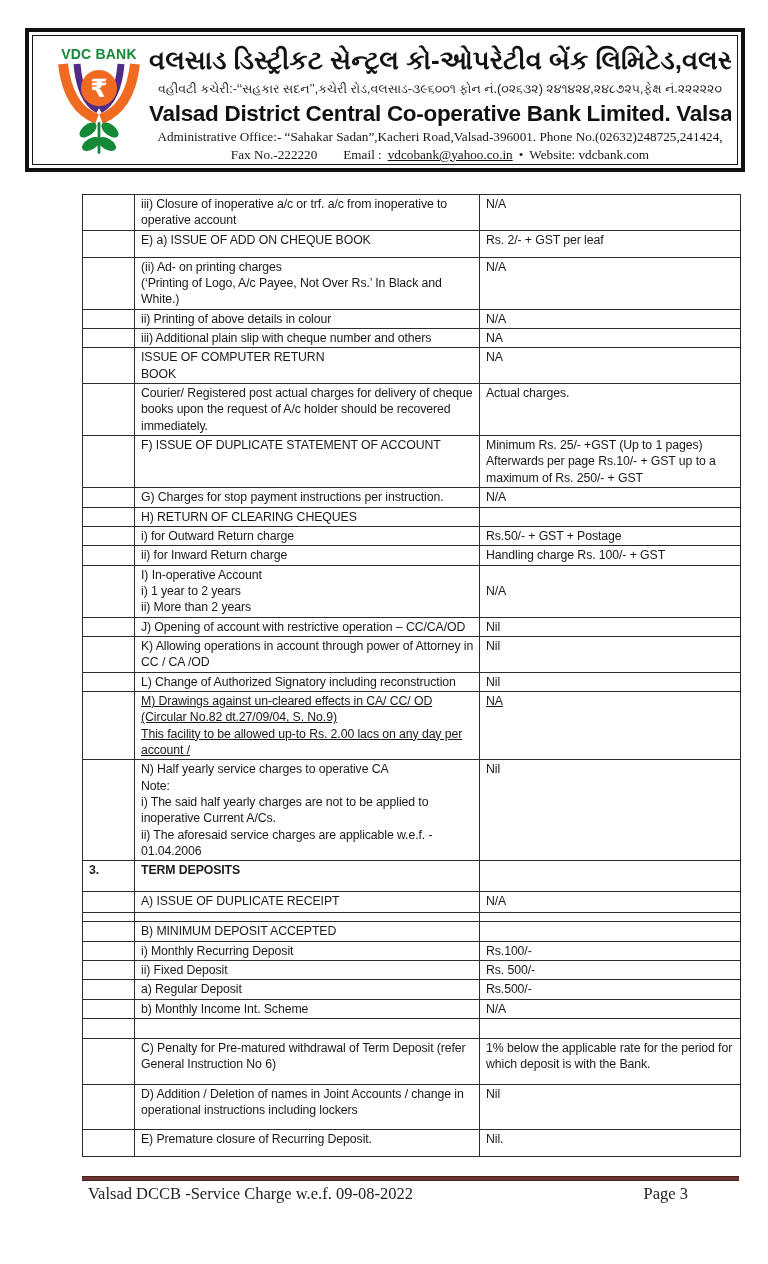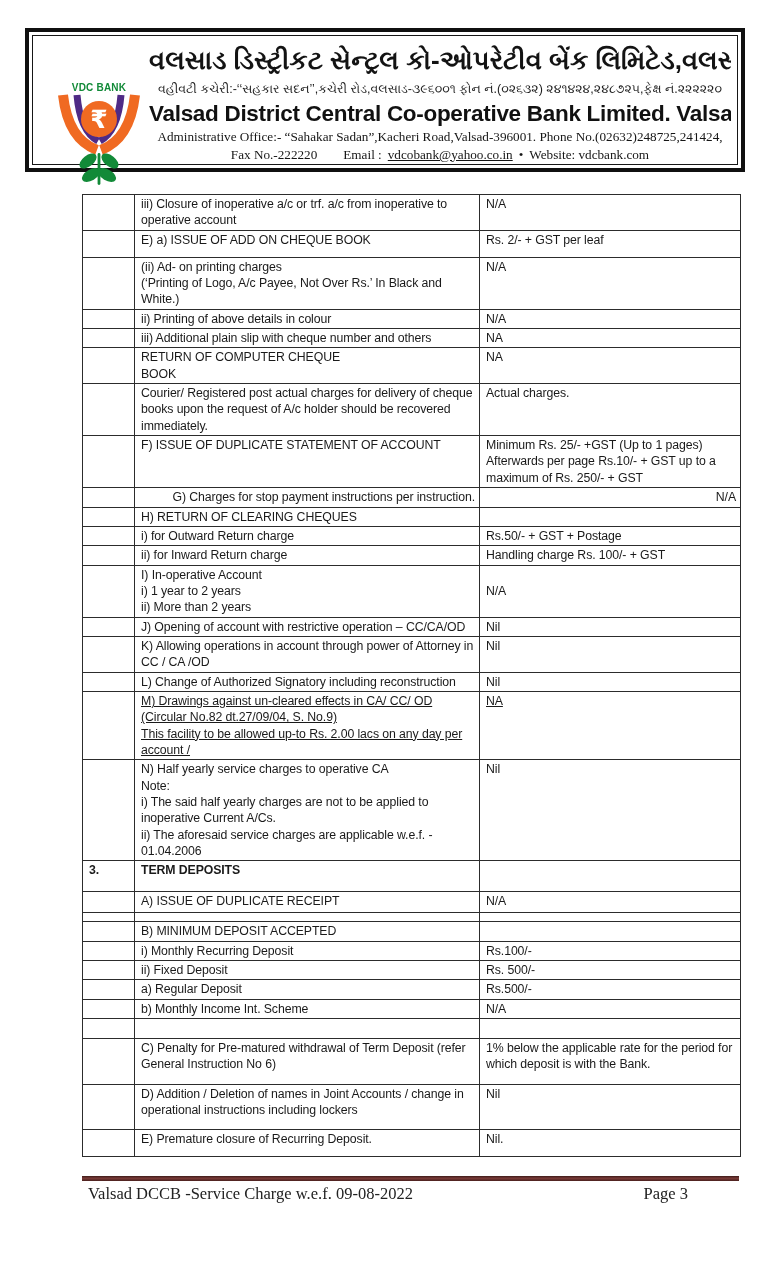--- a/index.html
+++ b/index.html
@@ -19,24 +19,23 @@
     padding: 3px;
   }
   .header-inner {
     width: 100%; height: 100%;
     border: 1.5px solid #161616;
     display: flex; flex-direction: row; align-items: flex-start;
     padding: 4px 6px 2px 16px;
   }
   .logo-block { width: 100px; flex: 0 0 100px; text-align: center; padding-top: 6px; }
   .logo-text {
-    font-size: 10px; font-weight: bold; color: #128a38;
+    font-size: 14px; font-weight: bold; color: #128a38;
     letter-spacing: 0.2px; white-space: nowrap;
     font-family: "Liberation Sans", sans-serif;
-    margin-top: 36px;
   }
   .head-text { flex: 1 1 auto; text-align: center; overflow: hidden; }
   .guj-title {
     font-size: 26px; font-weight: bold; color: #131313;
     line-height: 1.25; white-space: nowrap; margin-top: 4px;
   }
   .guj-sub {
     font-size: 12.5px; color: #1d1d1d; margin-top: 5px; white-space: nowrap;
   }
   .eng-title {
@@ -151,37 +150,37 @@
         <td> ii) Printing of above details in colour</td>
         <td>N/A</td>
       </tr>
       <tr style="height: 19px;">
         <td></td>
         <td>iii) Additional plain slip with cheque number and others</td>
         <td>NA</td>
       </tr>
       <tr style="height: 34px;">
         <td></td>
-        <td>RETURN OF COMPUTER CHEQUE
+        <td>ISSUE OF COMPUTER RETURN
 BOOK</td>
         <td>NA</td>
       </tr>
       <tr style="height: 47px;">
         <td></td>
         <td>Courier/ Registered post actual charges for delivery of cheque books upon the request of A/c holder should be recovered immediately.</td>
         <td>Actual charges.</td>
       </tr>
       <tr style="height: 46px;">
         <td></td>
         <td>F) ISSUE OF DUPLICATE STATEMENT OF ACCOUNT</td>
         <td>Minimum Rs. 25/- +GST (Up to 1 pages)
 Afterwards per page Rs.10/- + GST up to a
 maximum of Rs. 250/- + GST</td>
       </tr>
-      <tr style="height: 18px; text-align: right;">
+      <tr style="height: 18px;">
         <td></td>
         <td>G) Charges for stop payment instructions per instruction.</td>
         <td>N/A</td>
       </tr>
       <tr style="height: 18px;">
         <td></td>
         <td>H) RETURN OF CLEARING CHEQUES</td>
         <td></td>
       </tr>
       <tr style="height: 17px;">

